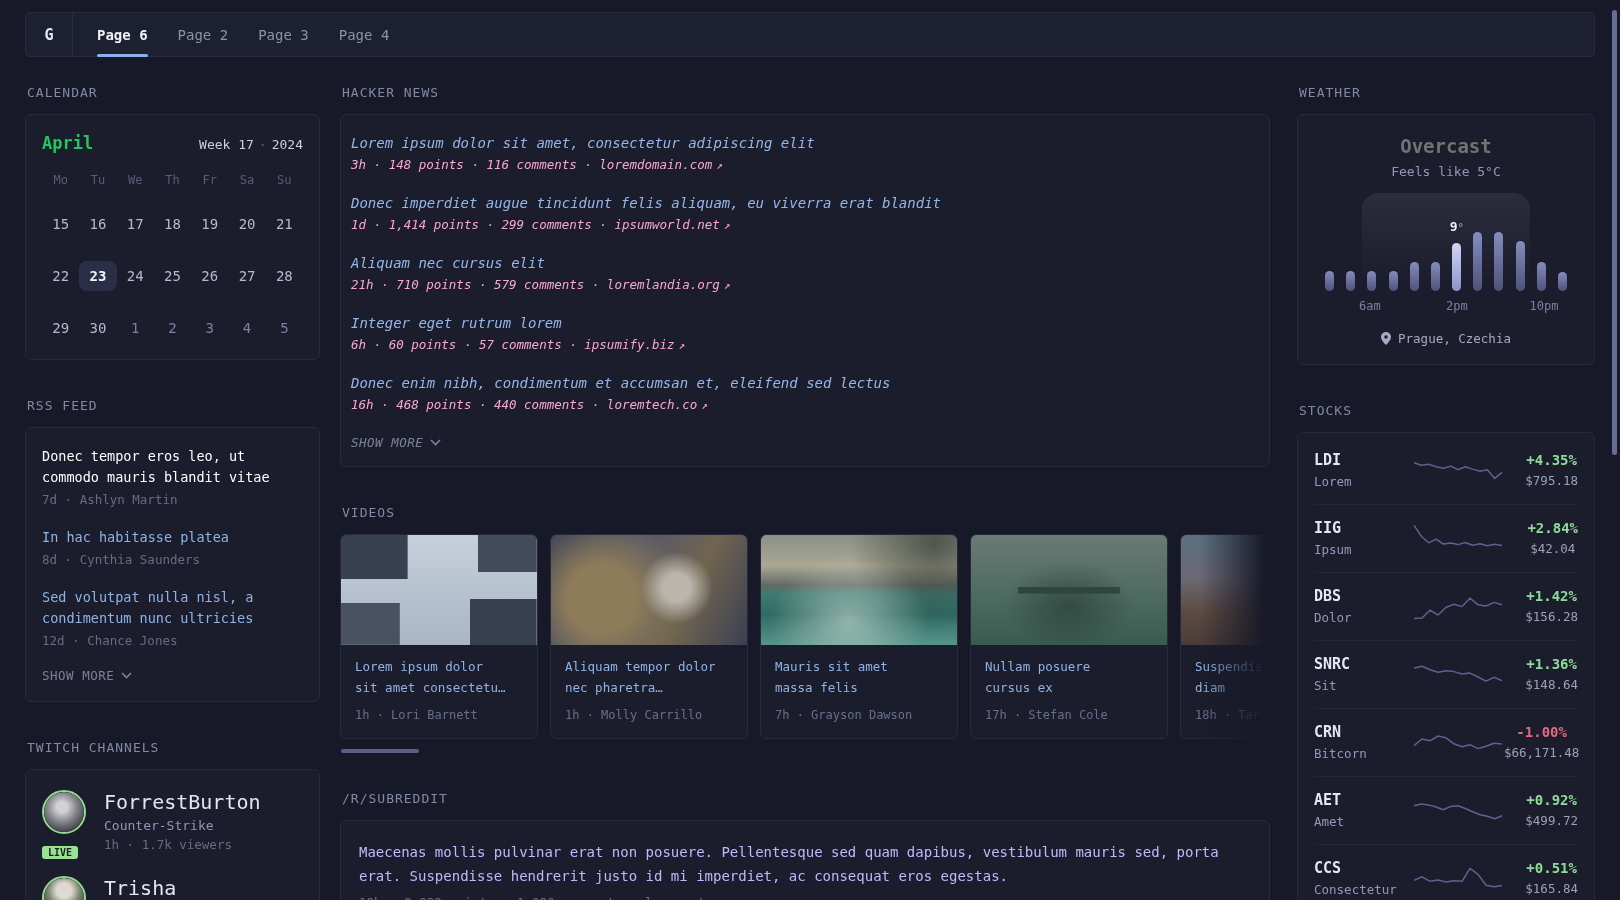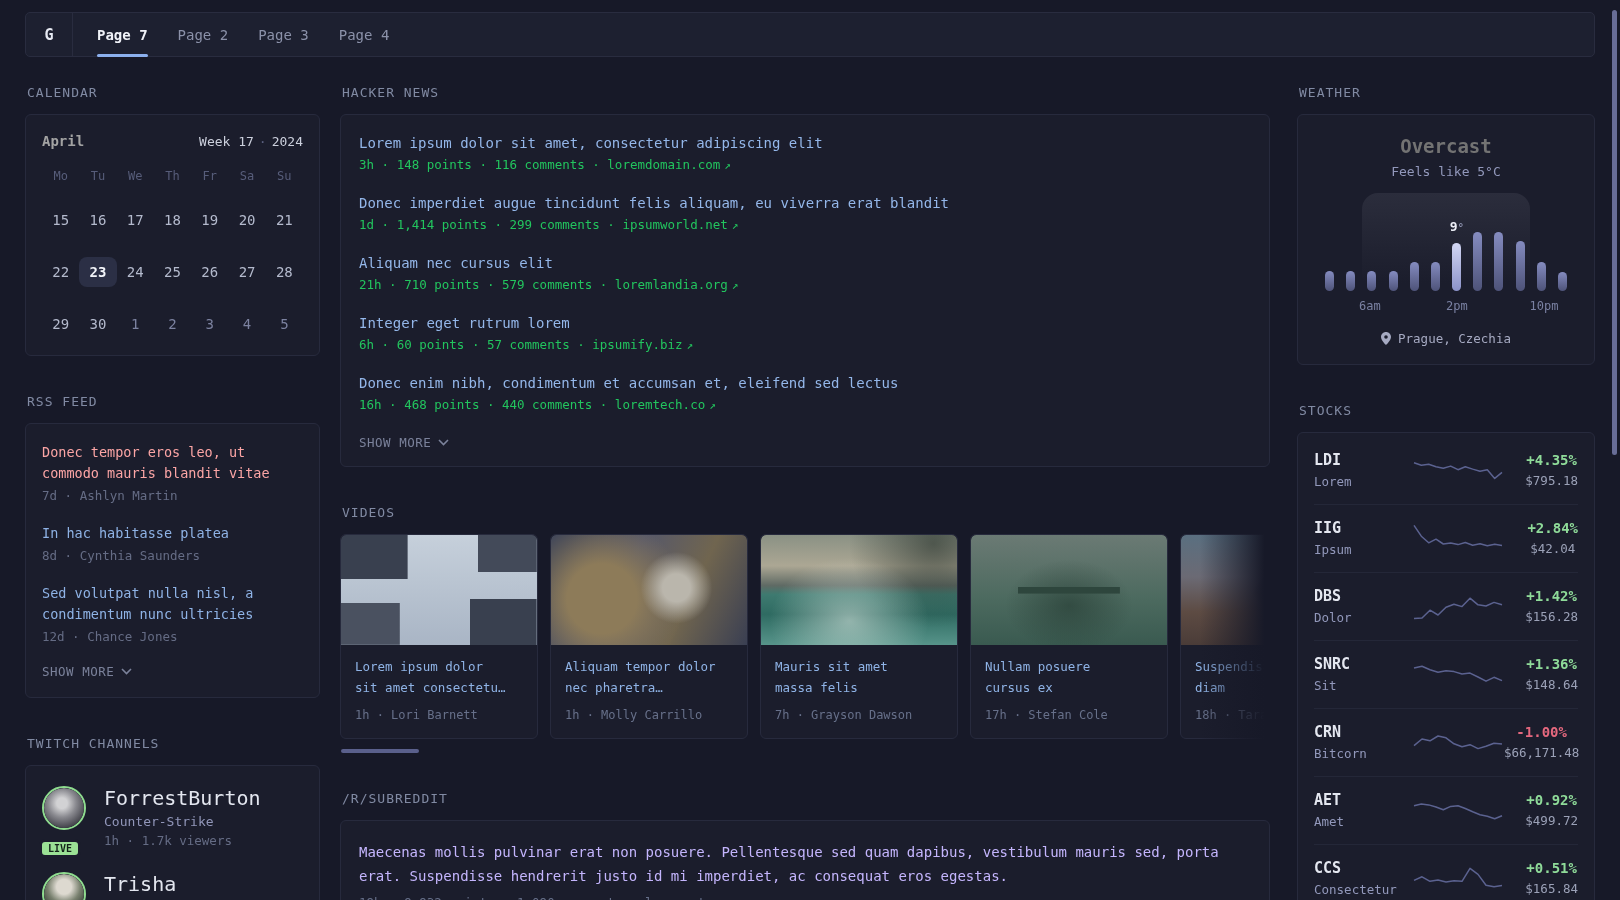--- a/index.html
+++ b/index.html
@@ -32,34 +32,34 @@
   .col-mid   { width:930px; margin-right:27px; flex:none; }
   .col-right { width:298px; flex:none; }
 
   .section { margin-bottom:38px; }
   .section-title { font-size:13px; letter-spacing:1px; color:#818aa3; margin:0 2px 14px; }
   .card { background:#1b1d2c; border:1px solid #272a3d; border-radius:6px; }
 
   
   .cal-card { padding:18px 16px 16px; }
   .cal-head { display:flex; justify-content:space-between; align-items:baseline; margin-bottom:20px; }
-  .cal-month { font-size:14px; font-weight:700; color:#a3a3a3; }
+  .cal-month { font-size:17px; font-weight:700; color:#22c55e; }
   .cal-week { font-size:13px; color:#ccd0dd; }
   .dot-sep { color:#5b6180; margin:0 5px; }
   .cal-grid { display:grid; grid-template-columns:repeat(7,1fr); row-gap:22px; text-align:center; }
   .cal-wd { font-size:12px; color:#575d7a; }
   .cal-day { font-size:14px; color:#b4bacd; height:30px; line-height:30px; border-radius:8px; }
   .cal-day.selected { background:#2b2f45; color:#f2f4f9; font-weight:700; }
   .cal-day.faded { color:#7c82a0; }
 
   
   .pad-card { padding:18px 16px; }
   .feed-item { margin-bottom:20px; }
   .feed-title { font-size:13.5px; line-height:1.55; color:#8fb3e6; cursor:pointer; }
-  .feed-title.visited { color:#fca5a5; }
+  .feed-title.visited { color:#ffffff; }
   .feed-meta { font-size:12.5px; color:#656c85; margin-top:4px; }
   .show-more { display:flex; align-items:center; gap:7px; font-size:12.5px;
     letter-spacing:.5px; color:#7b829b; cursor:pointer; margin-top:4px; }
   .chev { width:11px; height:7px; }
 
   
   .tw-card { padding:20px 16px 16px; }
   .tw-row { display:flex; gap:16px; margin-bottom:24px; }
   .tw-avatar-wrap { position:relative; width:46px; flex:none; }
   .tw-avatar { width:44px; height:44px; border-radius:50%; border:2px solid #5a608c; overflow:hidden; }
@@ -67,24 +67,24 @@
   .tw-avatar-img { width:100%; height:100%; border-radius:50%; }
   .av-1 { background:radial-gradient(circle at 45% 38%, #d2d2d4 0 16%, #8a8a90 42%, #3c3c44 78%); }
   .av-2 { background:radial-gradient(circle at 50% 32%, #ddd9d0 0 22%, #79816f 48%, #2e362f 82%); }
   .live-badge { position:absolute; left:-3px; bottom:-10px; background:#9be195; color:#14231a;
     font-size:10px; font-weight:700; padding:1px 6px; border-radius:6px; border:3px solid #1b1d2c; }
   .tw-name { font-size:20px; font-weight:400; color:#e3e6ef; cursor:pointer; }
   .tw-cat { font-size:13px; color:#9196b9; margin-top:4px; }
   .tw-meta { font-size:12.5px; color:#656c85; margin-top:4px; }
 
   
-  .hn-card { padding:20px 18px 16px; }
+  .hn-card { padding:20px 10px 16px;font-style:italic; }
   .hn-item { margin-bottom:23px; }
   .hn-title { font-size:14px; color:#94b7ea; cursor:pointer; }
-  .hn-meta { font-size:12.5px; color:#22c55e; margin-top:6px; }
+  .hn-meta { font-size:12.5px; color:#f9a8d4; margin-top:6px; }
   .ext-arrow { font-size:11px; margin-left:4px; }
 
   
   .vid-clip { position:relative; width:930px; overflow:hidden; }
   .vid-row { display:flex; gap:12px; }
   .vid-clip::after { content:""; position:absolute; top:0; right:0; bottom:0; width:70px;
     background:linear-gradient(to right, rgba(23,25,40,0), #171928 92%); pointer-events:none; }
   .vcard { width:198px; flex:none; background:#1b1d2c; border:1px solid #272a3d; border-radius:6px; overflow:hidden; }
   .vthumb { width:100%; height:110px; border-radius:5px 5px 0 0; }
   .vtitle { padding:12px 14px 0; font-size:12.5px; line-height:1.65; color:#8fb3e6; white-space:pre-line; cursor:pointer; }
@@ -157,21 +157,21 @@
     border-radius:3px; background:#686d96; }
 </style>
 </head>
 <body>
 
 <div class="page">
 
   <div class="topbar">
     <div class="logo">G</div>
     <div class="tabs" id="tabs">
-        <div class="tab active">Page 7</div>
+        <div class="tab active">Page 6</div>
         <div class="tab">Page 2</div>
         <div class="tab">Page 3</div>
         <div class="tab">Page 4</div>
       </div>
   </div>
 
   <div class="columns">
 
     <div class="col-left">
 

